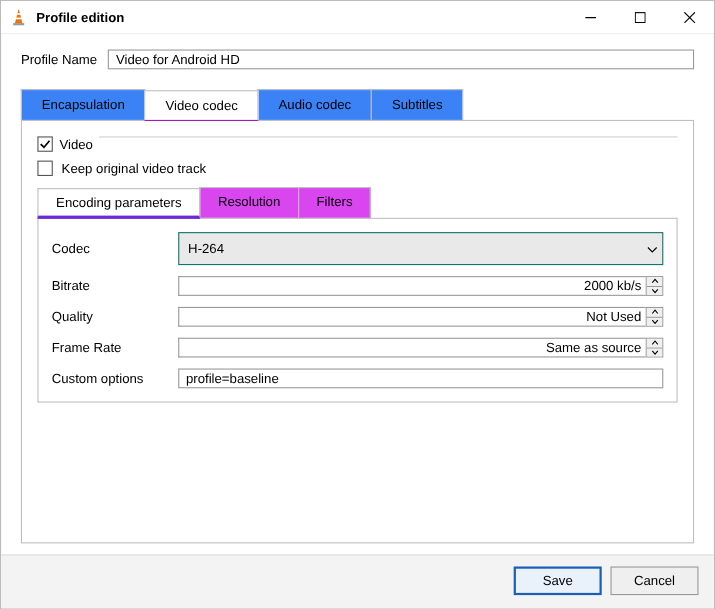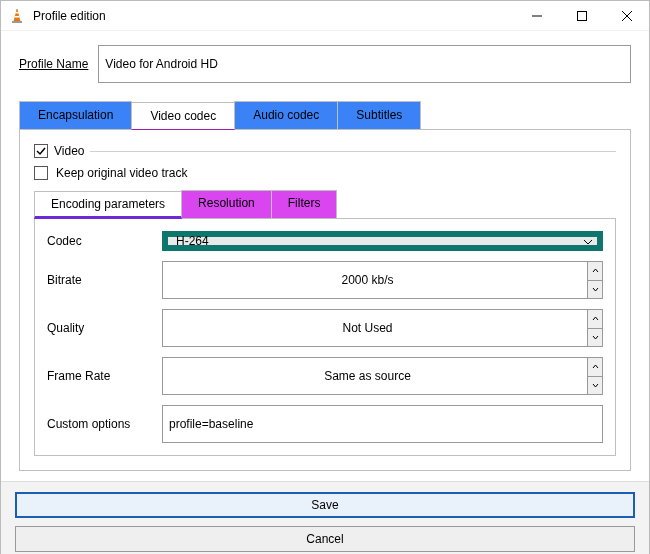--- a/index.html
+++ b/index.html
@@ -29,20 +29,21 @@
     background: #fff;
     border-bottom: 1px solid #eee;
   }
   .titlebar .app-icon {
     width: 16px; height: 16px;
     margin-right: 8px;
   }
   .titlebar .title {
     flex: 1;
     font-size: 12px;
+    font-weight: bold;
   }
   .winbtn {
     width: 45px; height: 29px;
     display: flex; align-items: center; justify-content: center;
     background: #fff;
     cursor: default;
   }
   .winbtn svg { stroke: #000; }
 
   .body-area {
@@ -53,28 +54,27 @@
   }
 
   .row {
     display: flex;
     align-items: center;
     margin-bottom: 12px;
     gap: 10px;
   }
   .row label {
     white-space: nowrap;
-    text-decoration: underline;
   }
   input[type=text] {
     border: 1px solid #999;
     padding: 3px 6px;
     font-family: inherit;
     font-size: 12px;
-    height: 38px;
+    height: 18px;
     background: #fff;
   }
   .profile-name-input { flex: 1; }
 
   
   .tabs {
     display: flex;
     margin-top: 6px;
   }
   .tab {
@@ -100,21 +100,20 @@
     display: flex;
     flex-direction: column;
   }
 
   
   .group {
     margin-top: 2px;
   }
   .group-header {
     display: flex;
-    align-items: center;
     gap: 6px;
     margin-bottom: 8px;
   }
   .group-line {
     flex: 1;
     height: 0;
     border-top: 1px solid #cfcfcf;
     position: relative;
     top: 0;
   }
@@ -160,39 +159,39 @@
     display: grid;
     grid-template-columns: 105px 1fr;
     row-gap: 10px;
     column-gap: 10px;
     align-items: center;
   }
 
   .select {
     display: flex;
     align-items: center;
-    border: 6px solid #0f766e;
-    height: 20px;
+    border: 1px solid #0f766e;
+    height: 30px;
     background: #e9e9e9;
     padding: 0 4px 0 8px;
     justify-content: space-between;
     cursor: default;
   }
   .select .chev {
     width: 10px;
   }
 
   .spin-wrap {
     display: flex;
     width: 100%;
   }
   .spin-wrap input {
     flex: 1;
-    text-align: center;
-    padding-right: 21px;
+    text-align: right;
+    padding-right: 4px;
     border-right: none;
   }
   .spinbtns {
     display: flex; flex-direction: column;
     width: 16px;
     border: 1px solid #999;
   }
   .spinbtns .sbtn {
     flex: 1;
     display: flex; align-items: center; justify-content: center;
@@ -203,21 +202,20 @@
   .spinbtns .sbtn:last-child { border-bottom: none; }
   .spinbtns svg { width: 7px; height: 5px; }
 
   .footer {
     border-top: 1px solid #ddd;
     padding: 10px 14px 12px 14px;
     display: flex;
     justify-content: flex-end;
     gap: 8px;
     background: #f3f3f3;
-    flex-direction: column;
   }
   .btn {
     min-width: 80px;
     height: 26px;
     border: 1px solid #999;
     background: #efefef;
     display: flex; align-items: center; justify-content: center;
     cursor: default;
     font-size: 12px;
   }

